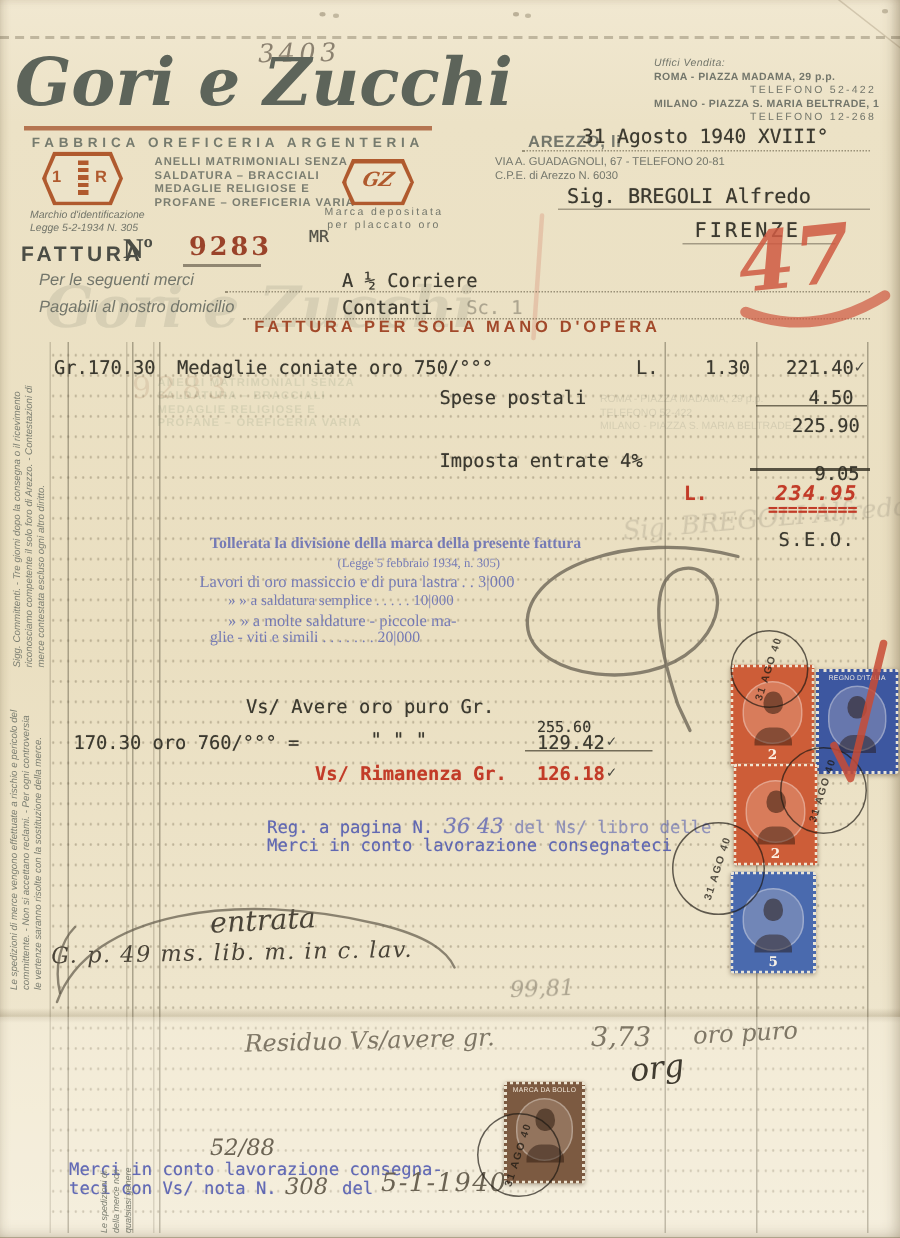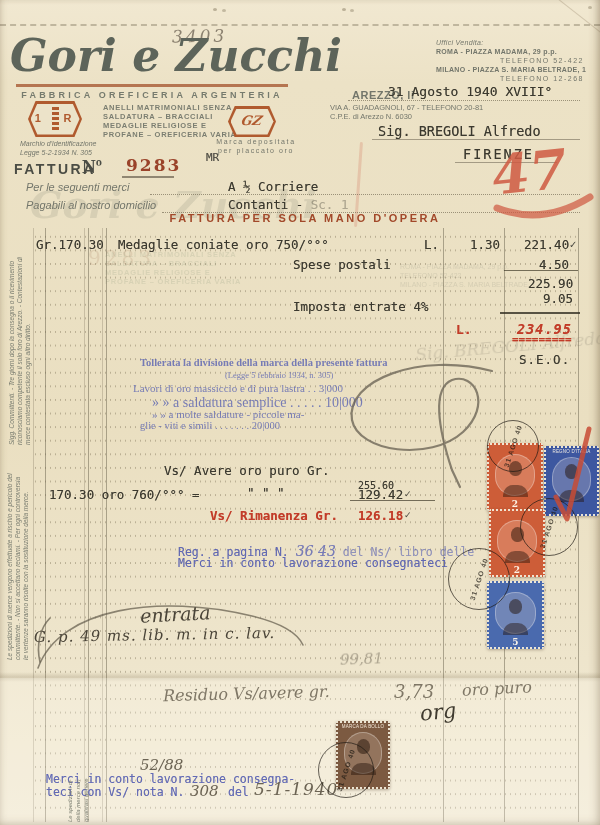--- a/index.html
+++ b/index.html
@@ -152,32 +152,32 @@
   <div class="abs t" style="left:470px;top:237px;font-size:12.5px;">1.30</div>
   <div class="abs t" style="left:524px;top:237px;font-size:12.5px;">221.40</div>
   <div class="abs" style="left:569px;top:239px;font-size:10px;color:#4b4a42;">✓</div>
 
   <div class="abs t" style="left:293px;top:257px;font-size:12.5px;">Spese postali</div>
   <div class="abs t" style="left:539px;top:257px;font-size:12.5px;">4.50</div>
   <div class="abs sol" style="left:504px;top:270px;width:74px;"></div>
   <div class="abs t" style="left:528px;top:276px;font-size:12.5px;">225.90</div>
 
   <div class="abs t" style="left:293px;top:299px;font-size:12.5px;">Imposta entrate 4%</div>
-  <div class="abs t" style="left:543px;top:291px;font-size:12.5px;">9.05</div>
+  <div class="abs t" style="left:543px;top:308px;font-size:12.5px;">9.05</div>
   <div class="abs" style="left:500px;top:312px;width:80px;height:2px;background:rgba(50,46,34,.8);"></div>
 
   <div class="abs redt" style="left:456px;top:322px;font-size:13px;font-weight:bold;">L.</div>
   <div class="abs redt" style="left:517px;top:321px;font-size:13.5px;font-weight:bold;letter-spacing:1px;font-style:italic;">234.95</div>
   <div class="abs redt" style="left:512px;top:333px;font-size:11px;font-weight:bold;">=========</div>
   <div class="abs t" style="left:519px;top:352px;font-size:12.5px;letter-spacing:1px;">S.E.O.</div>
 
   <div class="abs blf" style="left:140px;top:357px;font-size:10.5px;font-weight:bold;">Tollerata la divisione della marca della presente fattura</div>
   <div class="abs blf" style="left:225px;top:370px;font-size:8.5px;">(Legge 5 febbraio 1934, n. 305)</div>
   <div class="abs blf" style="left:133px;top:382px;font-size:11px;">Lavori di oro massiccio e di pura lastra . . 3|000</div>
-  <div class="abs blf" style="left:152px;top:395px;font-size:14px;">»    »    a saldatura semplice . . . . . 10|000</div>
+  <div class="abs blf" style="left:152px;top:395px;font-size:10px;">»    »    a saldatura semplice . . . . . 10|000</div>
   <div class="abs blf" style="left:152px;top:408px;font-size:11px;">»    »    a molte saldature - piccole ma-</div>
   <div class="abs blf" style="left:140px;top:420px;font-size:10.5px;">glie - viti e simili . . . . . . . 20|000</div>
 
   <div class="abs t" style="left:164px;top:463px;font-size:12.5px;">Vs/ Avere oro puro</div>
   <div class="abs t" style="left:307px;top:463px;font-size:12.5px;">Gr.</div>
   <div class="abs t" style="left:358px;top:480px;font-size:10px;">255.60</div>
   <div class="abs t" style="left:49px;top:487px;font-size:12.5px;">170.30 oro 760/°°° =</div>
   <div class="abs t" style="left:247px;top:485px;font-size:12.5px;">"      "      "</div>
   <div class="abs t" style="left:358px;top:487px;font-size:12.5px;">129.42</div>
   <div class="abs" style="left:404px;top:489px;font-size:9px;color:#4b4a42;">✓</div>

